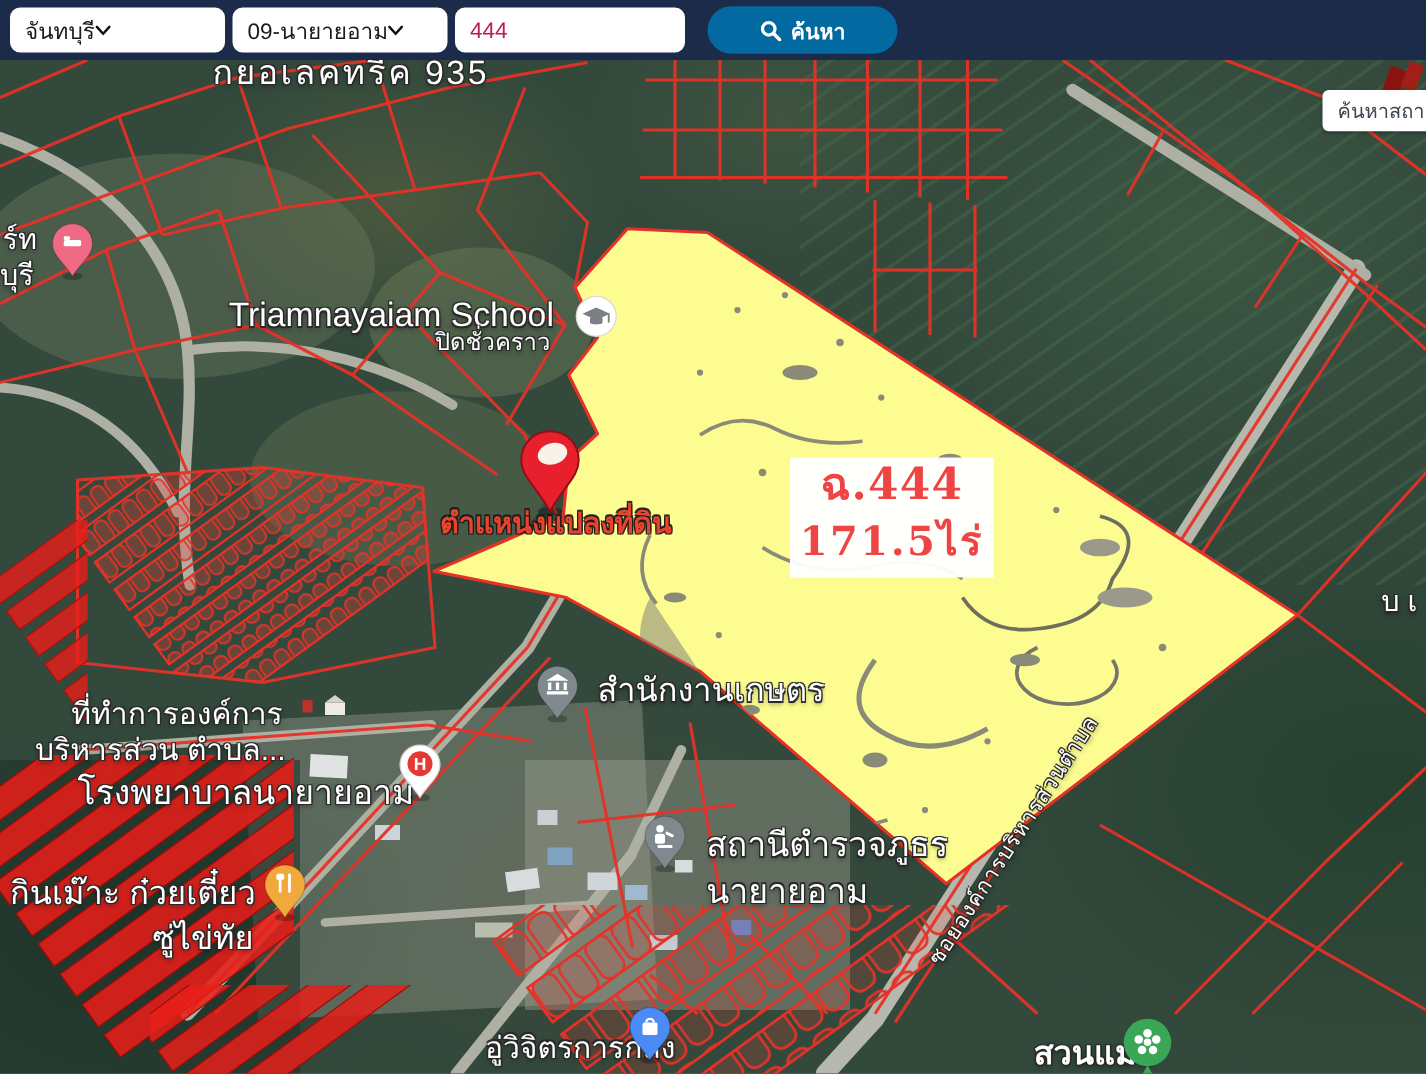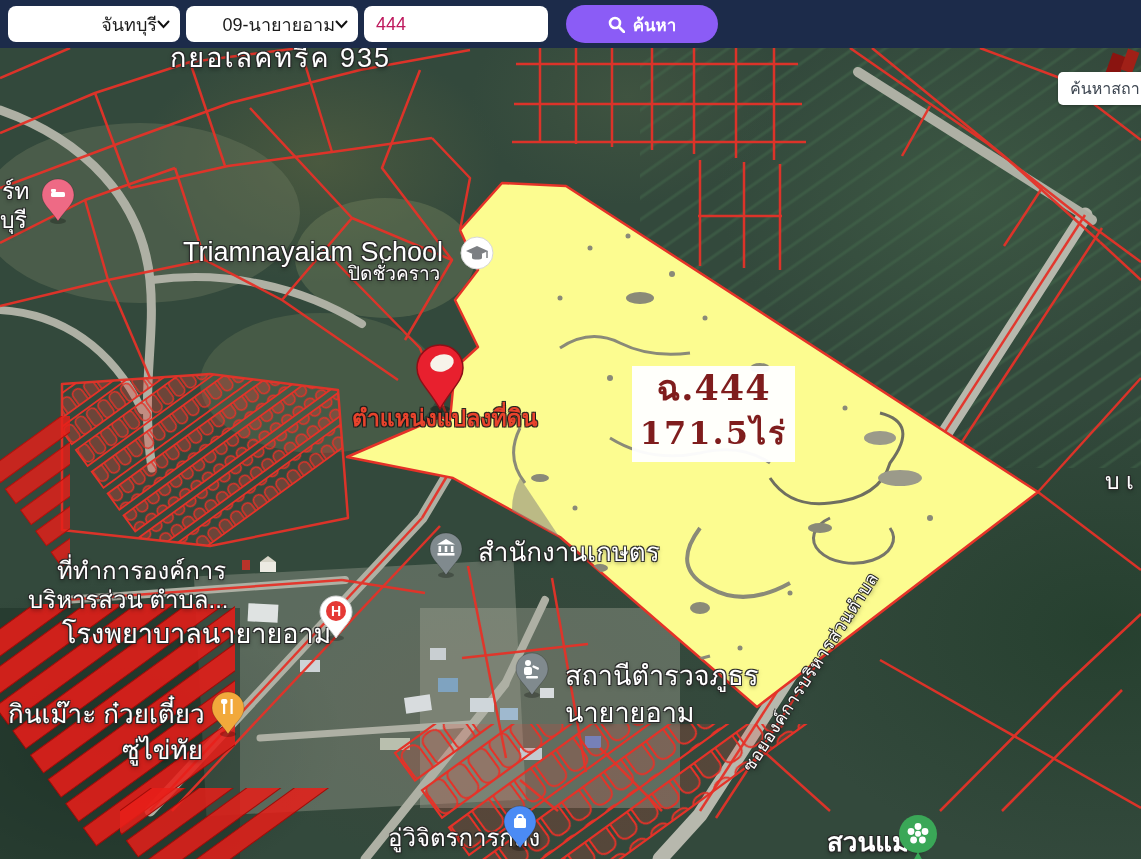--- a/index.html
+++ b/index.html
@@ -1,24 +1,24 @@
 <!DOCTYPE html>
 <html><head>
 <meta charset="utf-8">
 <style>
   * { margin:0; padding:0; box-sizing:border-box; }
   html,body { width:1141px; height:859px; overflow:hidden; font-family:"Liberation Sans",sans-serif; }
   #app { width:1141px; height:859px; position:relative; background:#1c2b4a; }
 
   
   .topbar { position:absolute; top:0; left:0; width:1141px; height:48px; background:#1c2b4a; display:flex; align-items:center; gap:6px; padding:0 8px; z-index:50; }
-  .select { background:#fff; border-radius:8px; height:36px; width:172px; display:flex; align-items:center; justify-content:flex-end; padding:0 10px 0 12px; font-size:18px; color:#1b1b1b; cursor:pointer; }
+  .select { background:#fff; border-radius:8px; height:36px; width:172px; display:flex; align-items:center; justify-content:flex-start; padding:0 10px 0 12px; font-size:18px; color:#1b1b1b; cursor:pointer; }
   .select .chev { display:flex; align-items:center; }
   .parcel-input { width:184px; height:36px; border:none; border-radius:8px; background:#fff; font-size:18px; color:#be185d; padding:0 12px; font-family:"Liberation Sans",sans-serif; outline:none; }
-  .search-btn { margin-left:12px; width:152px; height:38px; border:none; border-radius:19px; background:#8b5cf6; color:#fff; font-size:17px; display:flex; align-items:center; justify-content:center; gap:8px; cursor:pointer; font-family:"Liberation Sans",sans-serif; font-weight:bold; }
+  .search-btn { margin-left:12px; width:152px; height:38px; border:none; border-radius:19px; background:#0369a1; color:#fff; font-size:17px; display:flex; align-items:center; justify-content:center; gap:8px; cursor:pointer; font-family:"Liberation Sans",sans-serif; font-weight:bold; }
 
   
   .map { position:absolute; top:48px; left:0; width:1141px; height:811px; overflow:hidden;
     background-color:#33493c;
     background-image:
       radial-gradient(ellipse 420px 300px at 85% 18%, #3c5743 0%, rgba(60,87,67,0) 60%),
       radial-gradient(ellipse 520px 360px at 97% 72%, #26402f 0%, rgba(38,64,47,0) 65%),
       radial-gradient(ellipse 380px 260px at 10% 85%, #1f3529 0%, rgba(31,53,41,0) 60%),
       radial-gradient(ellipse 300px 200px at 28% 14%, #4a593f 0%, rgba(74,89,63,0) 60%),
       radial-gradient(ellipse 260px 180px at 55% 6%, #3f5340 0%, rgba(63,83,64,0) 60%),
@@ -27,21 +27,21 @@
   .map svg.base { position:absolute; top:0; left:0; }
 
   .lbl { position:absolute; white-space:nowrap; color:#fff; font-weight:500;
     text-shadow:-1px -1px 0 rgba(40,40,40,.95), 1px -1px 0 rgba(40,40,40,.95), -1px 1px 0 rgba(40,40,40,.95), 1px 1px 0 rgba(40,40,40,.95), 0 2px 4px rgba(0,0,0,.5); }
   .lbl-red { color:#e8432c;
     text-shadow:-1px -1px 0 rgba(25,25,25,.9), 1px -1px 0 rgba(25,25,25,.9), -1px 1px 0 rgba(25,25,25,.9), 1px 1px 0 rgba(25,25,25,.9); font-weight:bold; }
   .pin { position:absolute; }
 
   .place-box { position:absolute; left:1058px; top:24px; width:120px; height:33px; background:#fff; border-radius:5px; box-shadow:0 1px 3px rgba(0,0,0,.3); display:flex; align-items:center; padding:0 12px; font-size:16px; color:#3c4550; cursor:pointer; }
 
-  .sign { position:absolute; left:632px; top:318px; width:163px; height:96px; background:rgba(255,255,255,.96); text-align:center; font-family:"DejaVu Serif","Liberation Serif",serif; font-weight:bold; color:#7f1d1d; }
+  .sign { position:absolute; left:632px; top:318px; width:163px; height:96px; background:rgba(255,255,255,.96); text-align:center; font-family:"DejaVu Serif","Liberation Serif",serif; font-weight:bold; color:#ef4444; }
   .sign .l1 { font-size:35px; line-height:44px; letter-spacing:1px; }
   .sign .l2 { font-size:32px; line-height:46px; letter-spacing:2px; }
 
   .soi { position:absolute; left:660px; top:610px; width:300px; text-align:center; transform:rotate(-57deg); font-size:17px; letter-spacing:1px; }
 </style>
 </head>
 <body>
 
 <div id="app">
 

